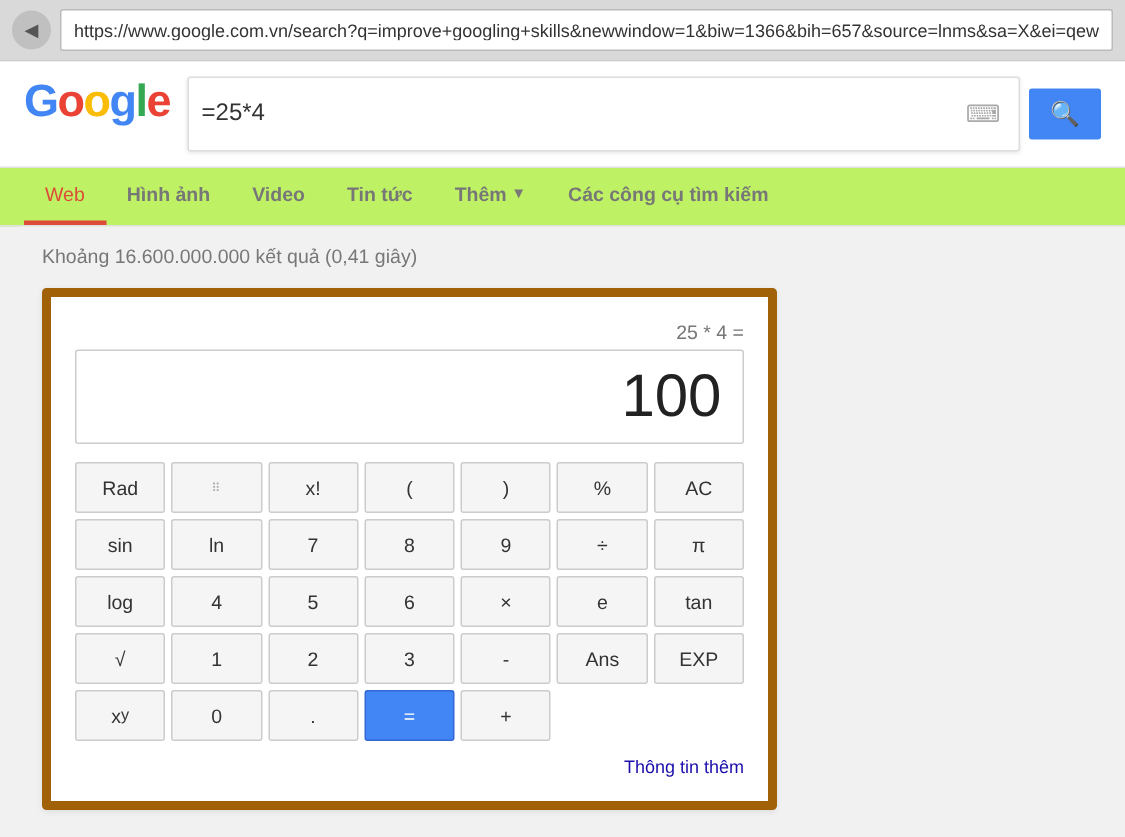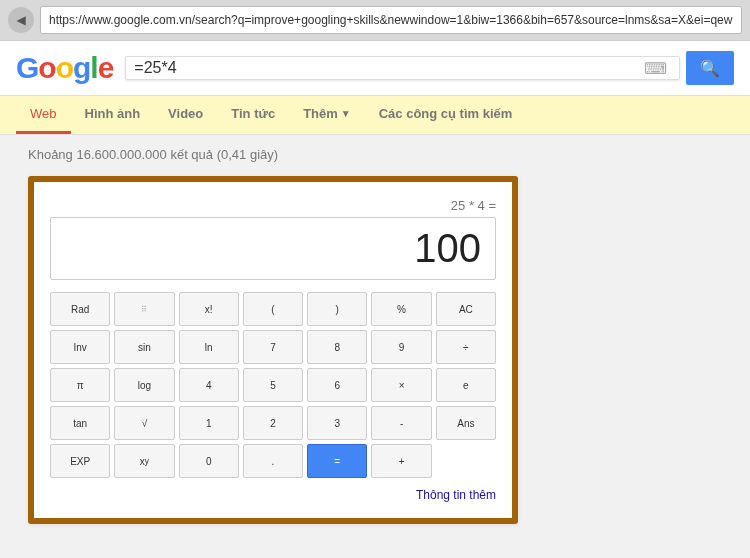--- a/index.html
+++ b/index.html
@@ -16,49 +16,49 @@
     
     .google-header { background: white; padding: 10px 16px; display: flex; align-items: flex-start; gap: 12px; border-bottom: 1px solid #e0e0e0; }
     .google-logo { font-size: 30px; font-weight: bold; letter-spacing: -1px; }
     .logo-b { color: #4285f4; }
     .logo-l { color: #ea4335; }
     .logo-u { color: #fbbc05; }
     .logo-e { color: #4285f4; }
     .logo-o { color: #34a853; }
     .logo-g2 { color: #ea4335; }
     .search-box-wrapper { flex: 1; display: flex; align-items: center; gap: 6px; }
-    .search-input-container { flex: 1; display: flex; align-items: center; border: 1px solid #ddd; border-radius: 2px; padding: 4px 8px; height: 24px; background: white; box-shadow: 0 1px 3px rgba(0,0,0,0.1); }
+    .search-input-container { flex: 1; display: flex; align-items: center; border: 1px solid #ddd; border-radius: 2px; padding: 4px 8px; height: 50px; background: white; box-shadow: 0 1px 3px rgba(0,0,0,0.1); }
     .search-input { border: none; outline: none; font-size: 16px; flex: 1; color: #333; }
     .keyboard-btn { background: none; border: none; cursor: pointer; color: #aaa; font-size: 16px; padding: 0 4px; }
     .search-btn { background: #4285f4; border: none; border-radius: 2px; width: 48px; height: 34px; cursor: pointer; display: flex; align-items: center; justify-content: center; }
     .search-btn-icon { color: white; font-size: 16px; }
 
     
-    .nav-tabs { background: #fef9c3; padding: 0 16px; border-bottom: 1px solid #e0e0e0; display: flex; align-items: flex-start; gap: 0; }
+    .nav-tabs { background: #bef264; padding: 0 16px; border-bottom: 1px solid #e0e0e0; display: flex; align-items: flex-start; gap: 0; }
     .nav-tab { padding: 10px 14px; font-size: 13px; color: #777; cursor: pointer; text-decoration: none; border-bottom: 3px solid transparent; display: flex; align-items: center; gap: 3px; font-weight: bold; }
     .nav-tab.active { color: #dd4b39; border-bottom: 3px solid #dd4b39; font-weight: 500; }
     .nav-tab .chevron { font-size: 10px; }
 
     
     .content { background: #f1f1f1; padding: 12px 16px; margin-left: 12px; }
     .results-info { font-size: 13px; color: #777; margin-bottom: 14px; }
 
     
     .calc-card { background: white; border: 6px solid #a16207; border-radius: 3px; padding: 16px; max-width: 490px; box-shadow: 0 1px 4px rgba(0,0,0,0.08); position: relative; }
 
     .calc-equation { text-align: right; font-size: 13px; color: #777; margin-bottom: 4px; }
     .calc-display { border: 1px solid #ccc; border-radius: 2px; padding: 8px 14px; text-align: right; font-size: 40px; color: #222; margin-bottom: 12px; background: white; }
 
     .calc-buttons { display: grid; grid-template-columns: repeat(7, 1fr); gap: 4px; }
     .calc-btn {
       border: 1px solid #ccc;
       background: #f5f5f5;
       border-radius: 2px;
       padding: 8px 4px;
-      font-size: 10px;
+      font-size: 13px;
       color: #333;
       cursor: pointer;
       text-align: center;
       min-height: 34px;
       display: flex;
       align-items: center;
       justify-content: center;
     }
     .calc-btn.blue { background: #4285f4; color: white; border-color: #3367d6; }
     .calc-btn.grid-icon { font-size: 8px; color: #aaa; letter-spacing: 1px; }
@@ -116,21 +116,20 @@
     <div class="calc-buttons">
 
       <button class="calc-btn">Rad</button>
       <button class="calc-btn grid-icon">⠿</button>
       <button class="calc-btn">x!</button>
       <button class="calc-btn">(</button>
       <button class="calc-btn">)</button>
       <button class="calc-btn">%</button>
       <button class="calc-btn">AC</button>
 
-      <button class="calc-btn">Inv</button>
       <button class="calc-btn">sin</button>
       <button class="calc-btn">ln</button>
       <button class="calc-btn">7</button>
       <button class="calc-btn">8</button>
       <button class="calc-btn">9</button>
       <button class="calc-btn">÷</button>
 
       <button class="calc-btn">π</button>
       <button class="calc-btn">log</button>
       <button class="calc-btn">4</button>

